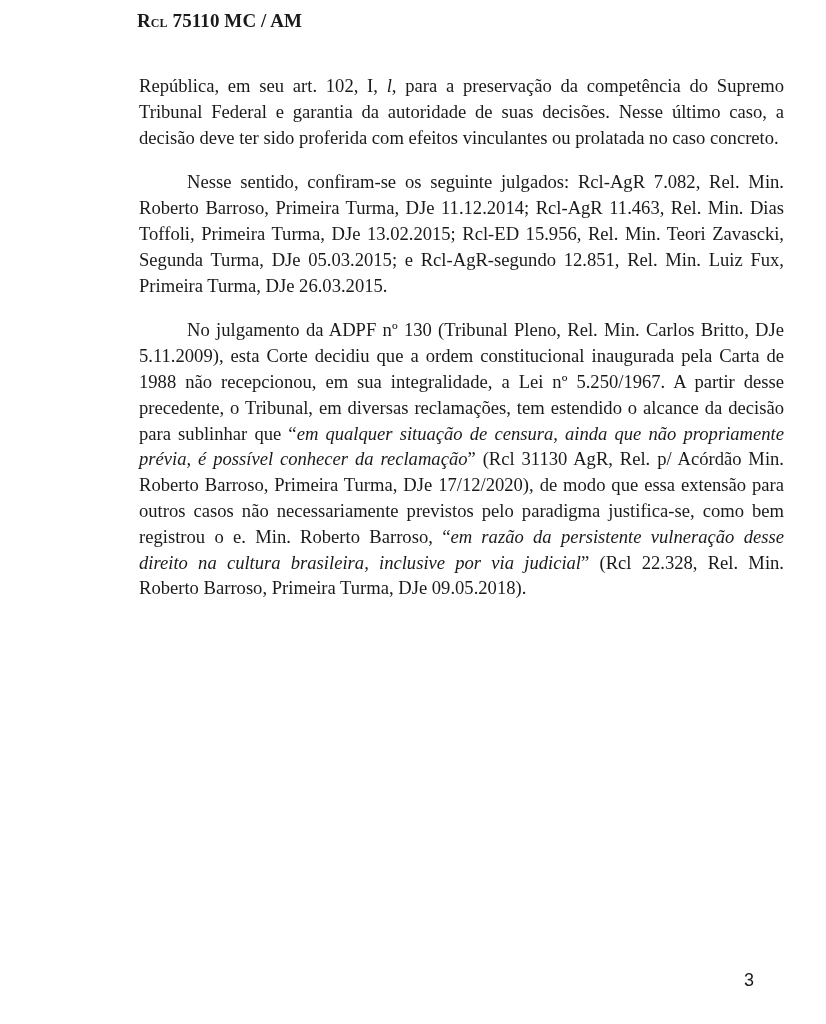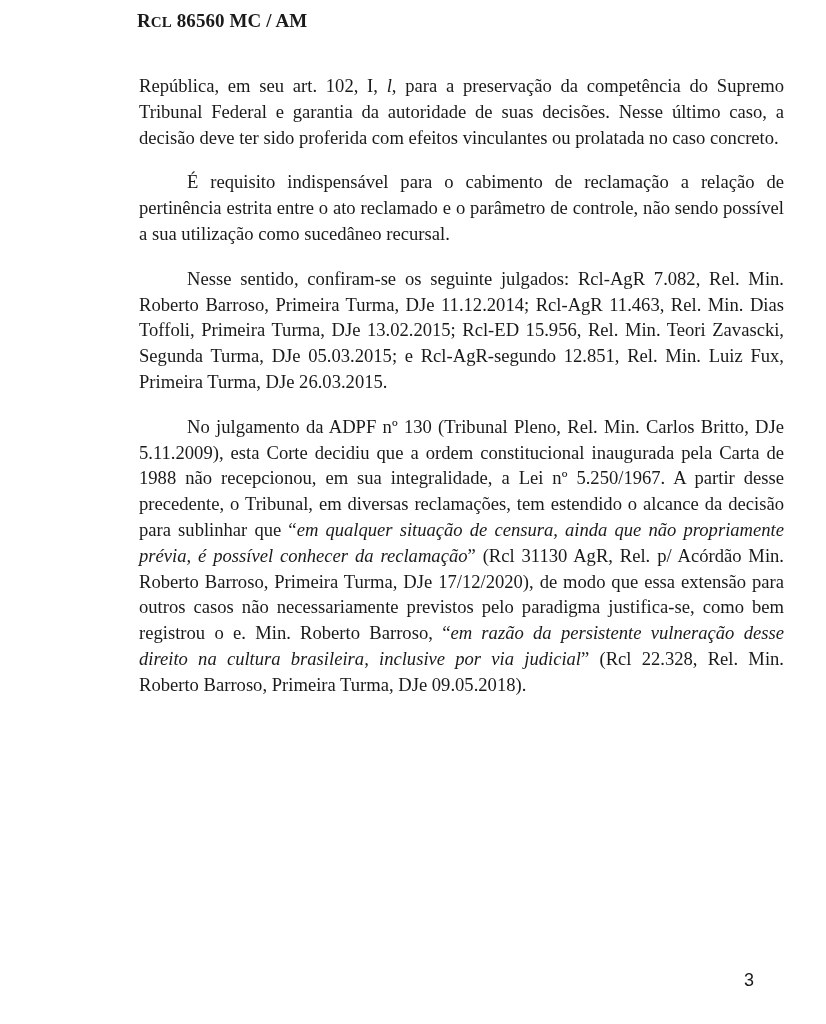--- a/index.html
+++ b/index.html
@@ -17,21 +17,21 @@
     }
     .header {
       position: absolute;
       left: 137px;
       top: 10px;
       font-size: 19px;
       font-weight: bold;
       letter-spacing: 0.1px;
     }
     .header .sc-big { font-size: 19px; }
-    .header .sc-small { font-size: 15px; }
+    .header .sc-small { font-size: 12px; }
     .content {
       position: absolute;
       left: 139px;
       top: 73px;
       width: 645px;
     }
     .para {
       font-size: 18.6px;
       line-height: 25.8px;
       text-align: justify;
@@ -46,23 +46,22 @@
       top: 970px;
       font-size: 18px;
       font-family: "Liberation Sans", "DejaVu Sans", sans-serif;
       color: #1a1a1a;
     }
   </style>
 </head>
 <body>
 
 <div class="header">
-  <span class="sc-big">R</span><span class="sc-small">CL</span><span> 86560 MC / AM</span>
+  <span class="sc-big">R</span><span class="sc-small">CL</span><span> 75110 MC / AM</span>
 </div>
 
 <div class="content">
   <p class="para"><span>República, em seu art. 102, I, </span><span class="it">l</span><span>, para a preservação da competência do Supremo Tribunal Federal e garantia da autoridade de suas decisões. Nesse último caso, a decisão deve ter sido proferida com efeitos vinculantes ou prolatada no caso concreto.</span></p>
-  <p class="para indent"><span>É requisito indispensável para o cabimento de reclamação a relação de pertinência estrita entre o ato reclamado e o parâmetro de controle, não sendo possível a sua utilização como sucedâneo recursal.</span></p>
   <p class="para indent"><span>Nesse sentido, confiram-se os seguinte julgados: Rcl-AgR 7.082, Rel. Min. Roberto Barroso, Primeira Turma, DJe 11.12.2014; Rcl-AgR 11.463, Rel. Min. Dias Toffoli, Primeira Turma, DJe 13.02.2015; Rcl-ED 15.956, Rel. Min. Teori Zavascki, Segunda Turma, DJe 05.03.2015; e Rcl-AgR-segundo 12.851, Rel. Min. Luiz Fux, Primeira Turma, DJe 26.03.2015.</span></p>
   <p class="para indent"><span>No julgamento da ADPF nº 130 (Tribunal Pleno, Rel. Min. Carlos Britto, DJe 5.11.2009), esta Corte decidiu que a ordem constitucional inaugurada pela Carta de 1988 não recepcionou, em sua integralidade, a Lei nº 5.250/1967. A partir desse precedente, o Tribunal, em diversas reclamações, tem estendido o alcance da decisão para sublinhar que “</span><span class="it">em qualquer situação de censura, ainda que não propriamente prévia, é possível conhecer da reclamação</span><span>” (Rcl 31130 AgR, Rel. p/ Acórdão Min. Roberto Barroso, Primeira Turma, DJe 17/12/2020), de modo que essa extensão para outros casos não necessariamente previstos pelo paradigma justifica-se, como bem registrou o e. Min. Roberto Barroso, “</span><span class="it">em razão da persistente vulneração desse direito na cultura brasileira, inclusive por via judicial</span><span>” (Rcl 22.328, Rel. Min. Roberto Barroso, Primeira Turma, DJe 09.05.2018).</span></p>
 </div>
 
 <div class="page-number">3</div>
 
 </body></html>

